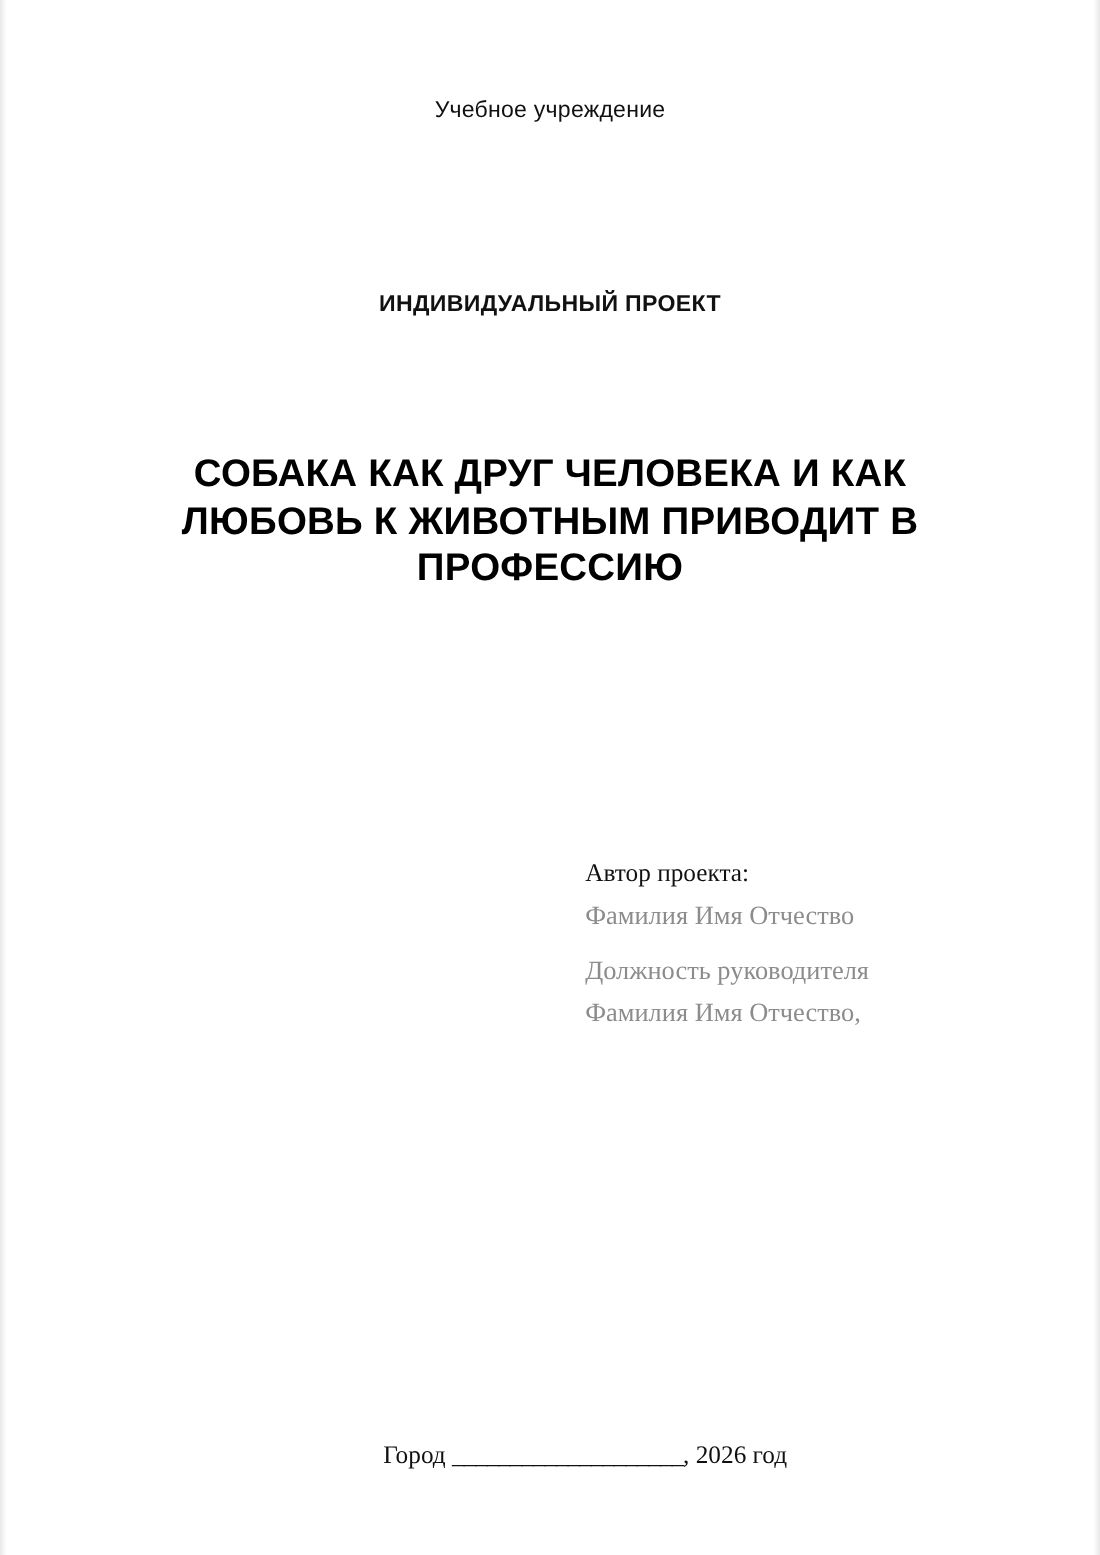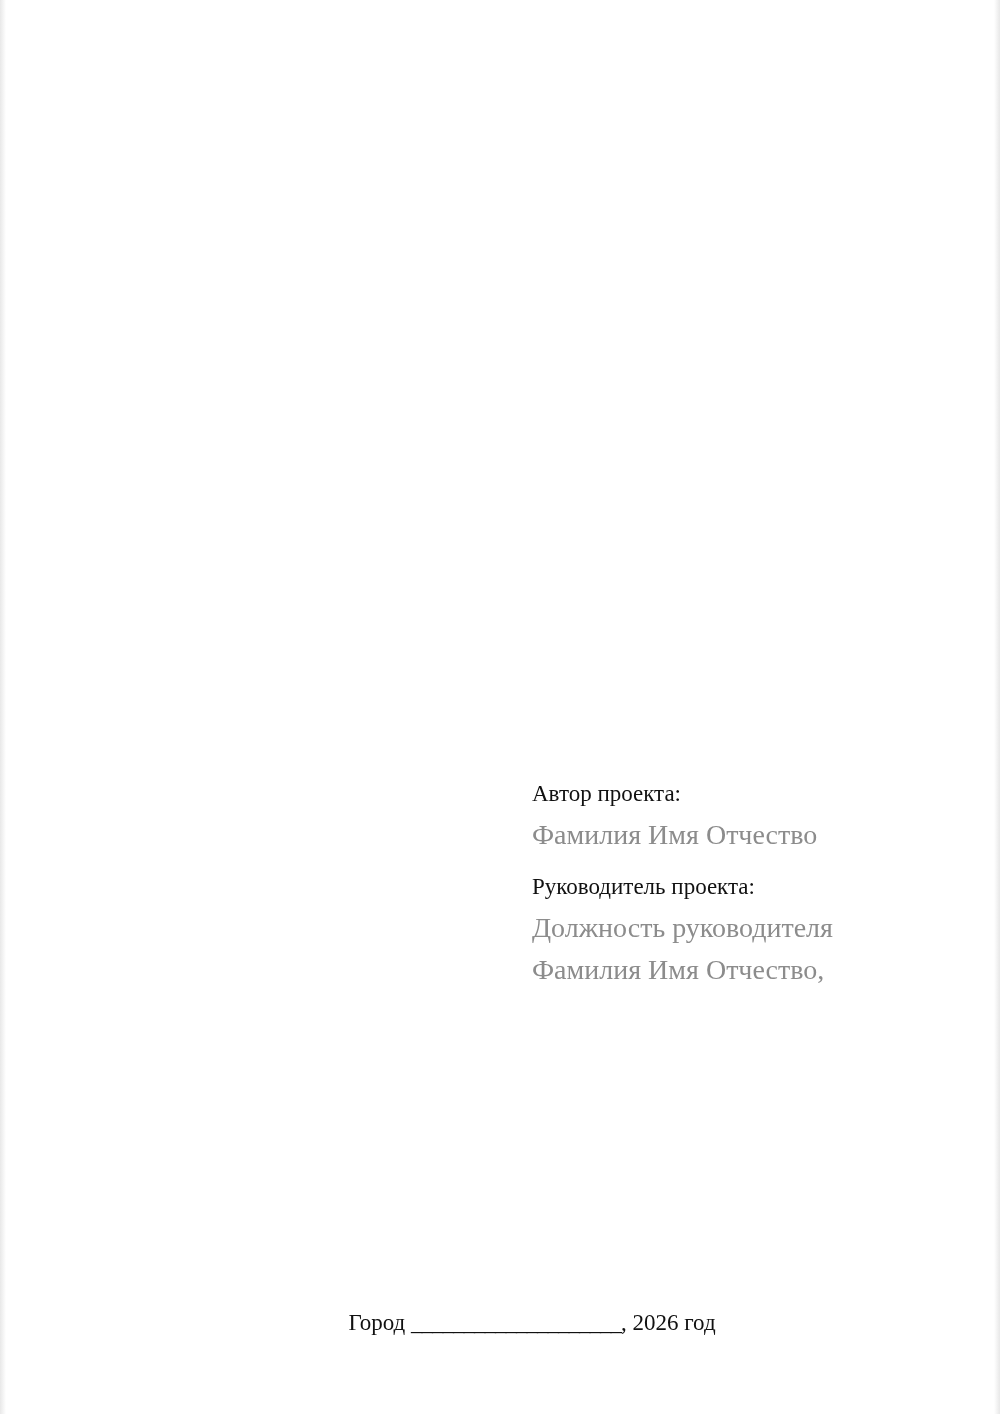--- a/index.html
+++ b/index.html
@@ -86,21 +86,21 @@
     line-height: 1.0;
     color: #111111;
   }
   .credits .block { margin-bottom: 26px; }
   .credits .label {
     font-size: 23px;
     color: #111111;
     margin-bottom: 16px;
   }
   .credits .value {
-    font-size: 28px;
+    font-size: 24px;
     color: #8c8c8c;
     margin-bottom: 14px;
   }
   .credits .value:last-child { margin-bottom: 0; }
 
   .footer {
     position: absolute;
     bottom: 78px;
     left: 0;
     width: 100%;
@@ -111,30 +111,32 @@
   }
   .footer .blank {
     letter-spacing: -1px;
   }
 </style>
 </head>
 <body>
 
 <div class="page">
 
+  <div class="institution">Учебное учреждение</div>
 
+  <div class="doc-type">ИНДИВИДУАЛЬНЫЙ ПРОЕКТ</div>
 
+  <div class="doc-title">СОБАКА КАК ДРУГ ЧЕЛОВЕКА И КАК ЛЮБОВЬ К ЖИВОТНЫМ ПРИВОДИТ В ПРОФЕССИЮ</div>
 
   <div class="credits">
     <div class="block">
       <div class="label">Автор проекта:</div>
       <div class="value">Фамилия Имя Отчество</div>
     </div>
     <div class="block">
-      <div class="label">Руководитель проекта:</div>
       <div class="value">Должность руководителя</div>
       <div class="value">Фамилия Имя Отчество,</div>
     </div>
   </div>
 
   <div class="footer">
     <span>Город</span>
     <span class="blank">____________________</span><span>, 2026 год</span>
   </div>
 

